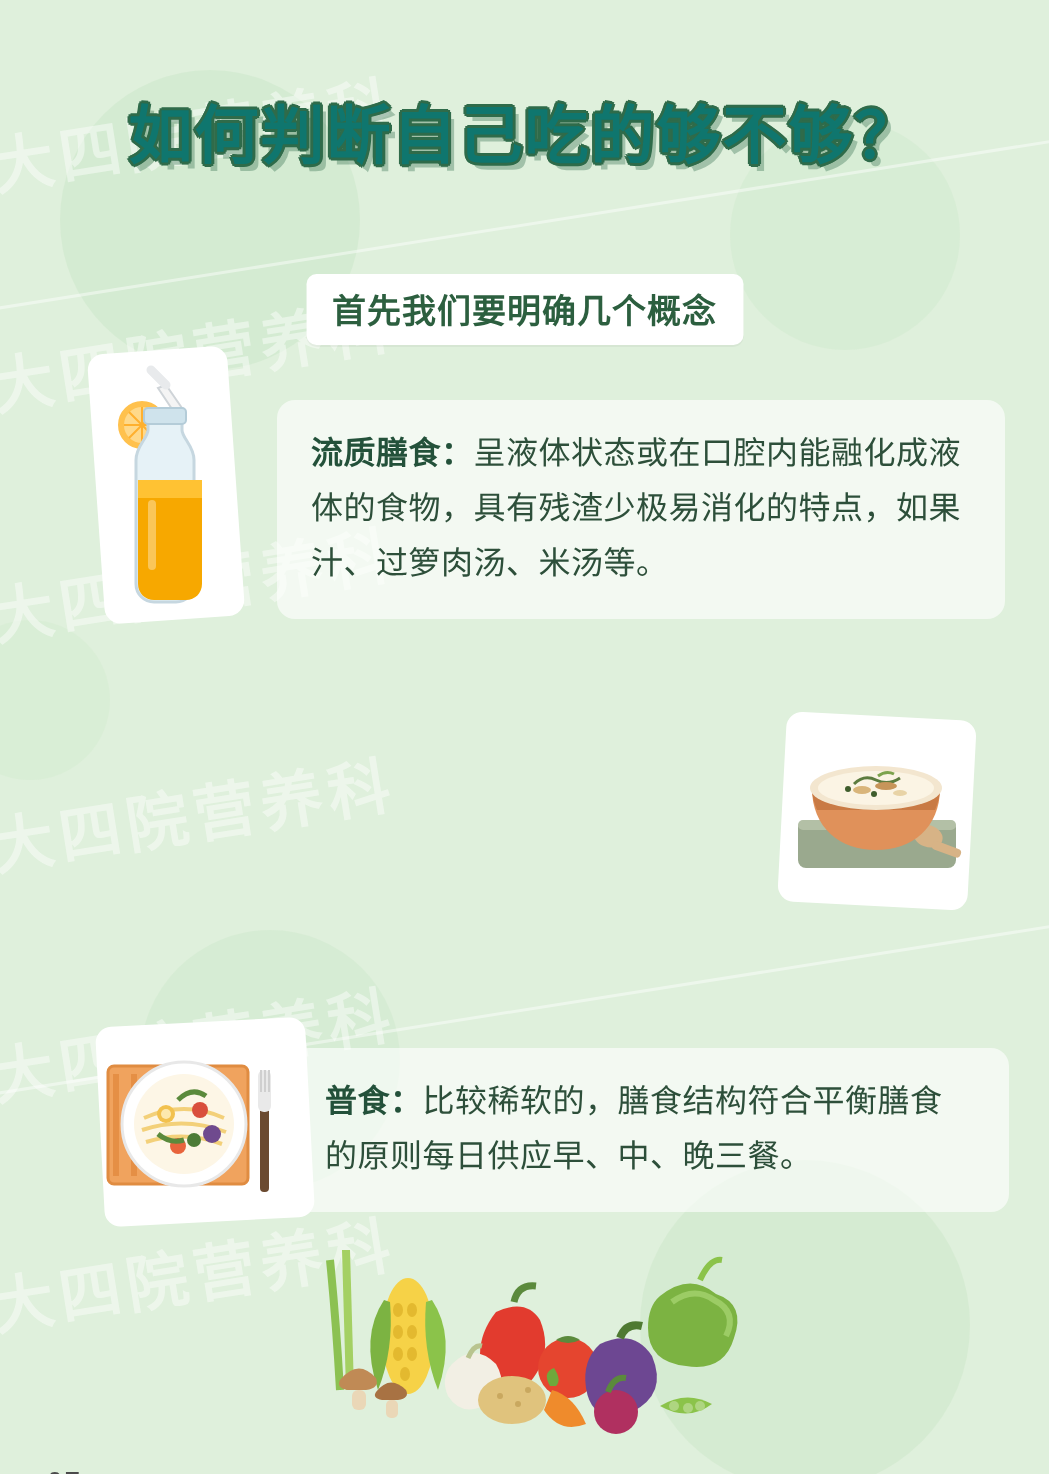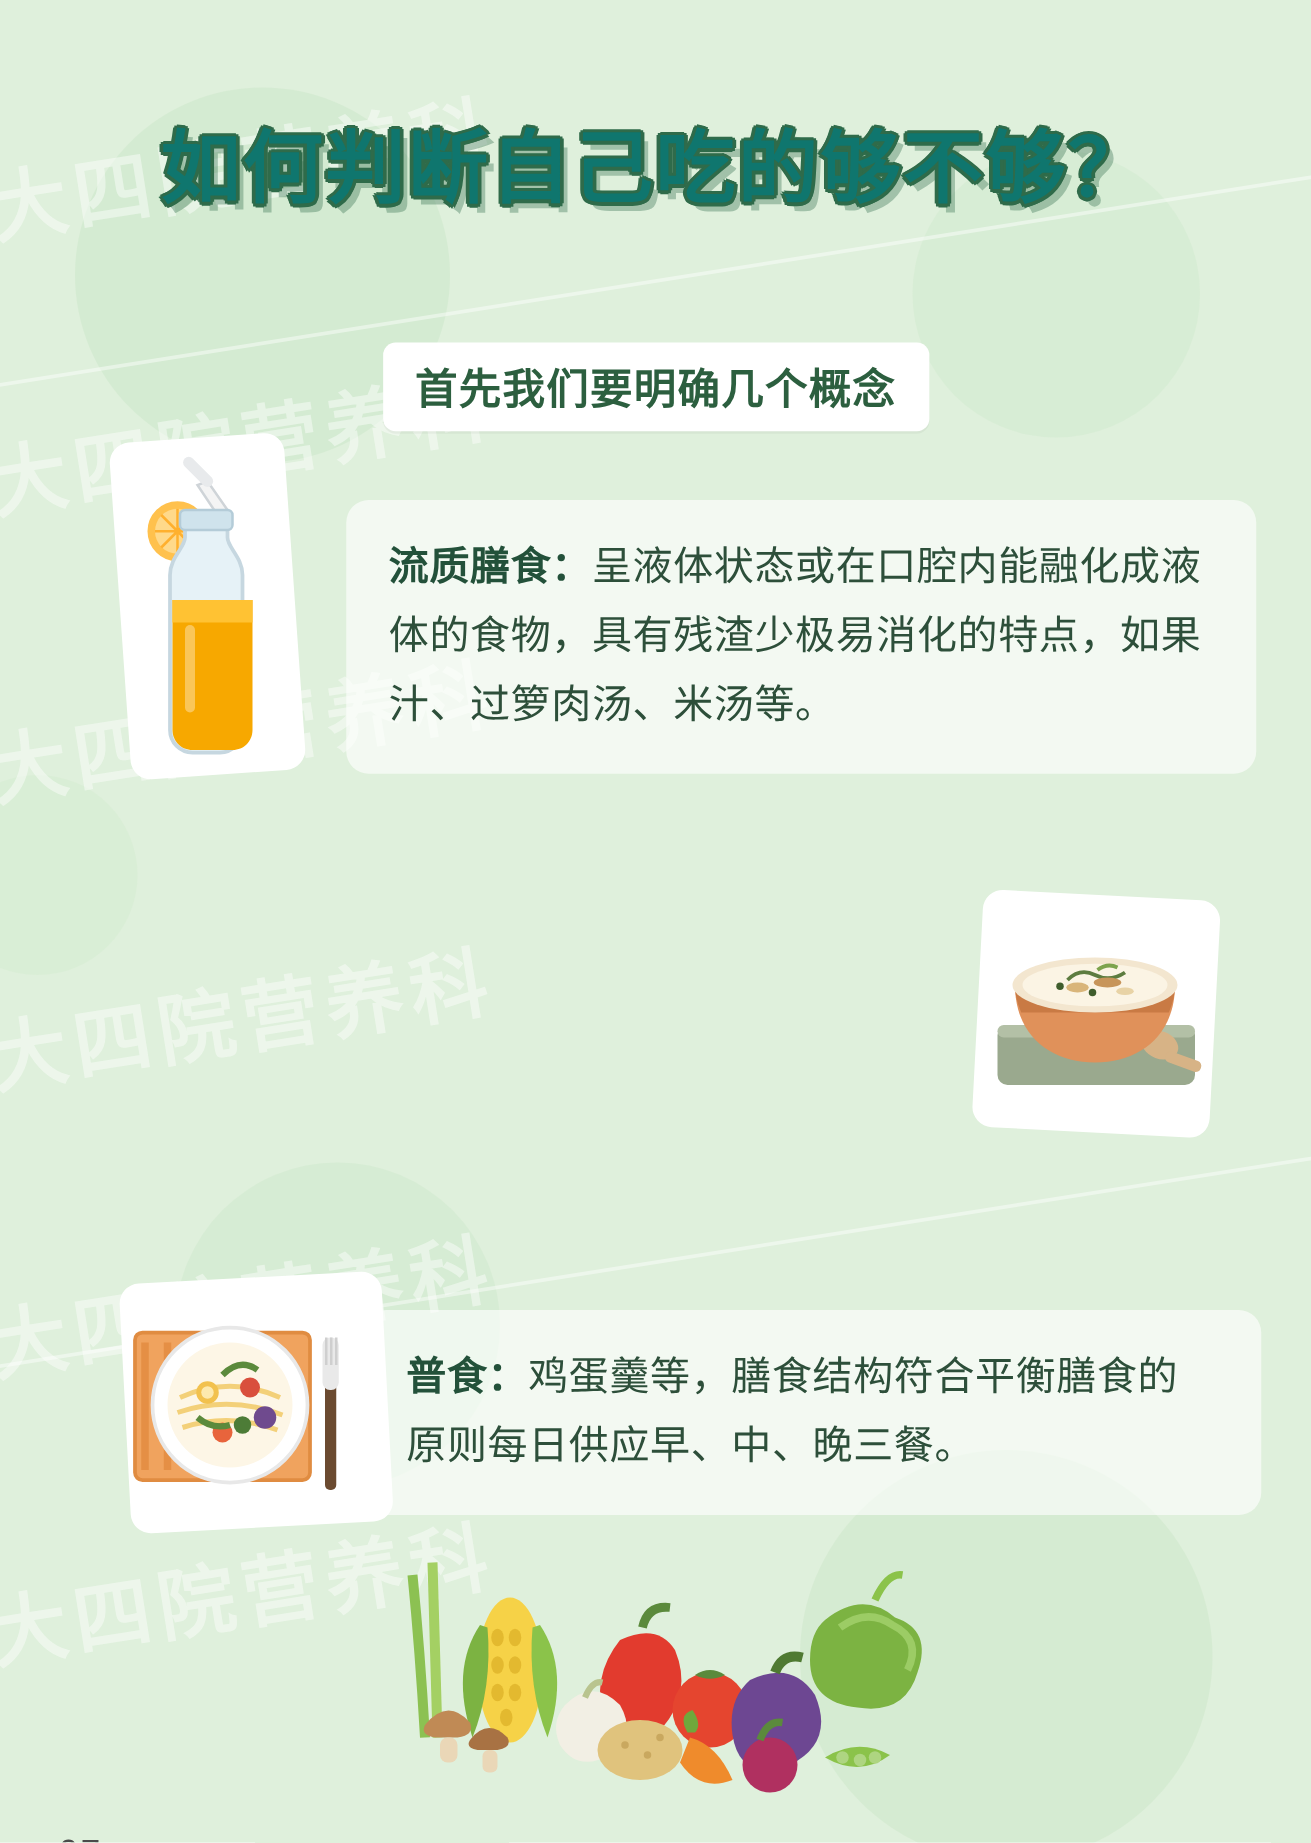--- a/index.html
+++ b/index.html
@@ -287,21 +287,21 @@
       <rect x="158" y="48" width="13" height="42" rx="6" fill="#e9e9e9"></rect>
       <g stroke="#cfcfcf" stroke-width="2">
         <line x1="161" y1="48" x2="161" y2="70"></line>
         <line x1="165" y1="48" x2="165" y2="70"></line>
         <line x1="169" y1="48" x2="169" y2="70"></line>
       </g>
     </svg>
   </div>
 
   <div class="card card-3">
-    <b>普食：</b><span>鸡蛋羹等，膳食结构符合平衡膳食的原则每日供应早、中、晚三餐。</span>
+    <b>普食：</b><span>比较稀软的，膳食结构符合平衡膳食的原则每日供应早、中、晚三餐。</span>
   </div>
 
   <div class="illus veggies">
     <svg viewBox="0 0 460 200" width="460" height="200" style="position:absolute;inset:0;">
 
       <path d="M30 20 q6 60 10 130" stroke="#8cc152" stroke-width="8" fill="none"></path>
       <path d="M46 10 q2 70 4 140" stroke="#a4d063" stroke-width="8" fill="none"></path>
 
       <ellipse cx="108" cy="96" rx="26" ry="58" fill="#f6d247"></ellipse>
       <g fill="#e3b92f">

